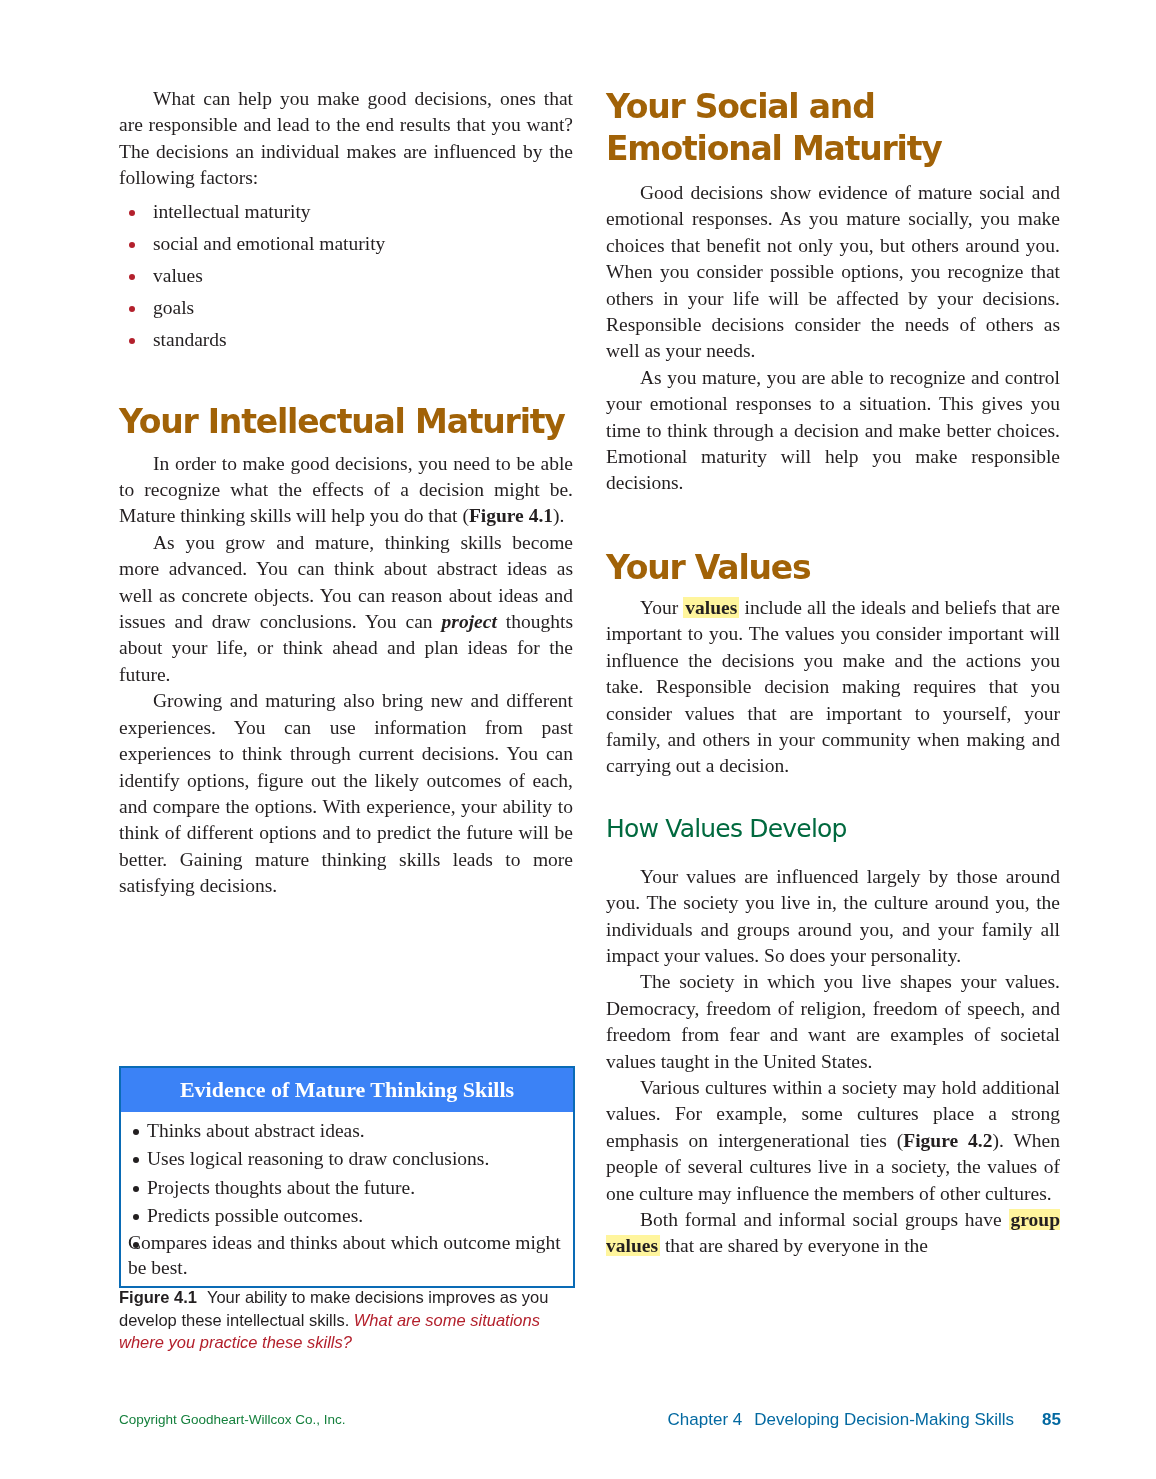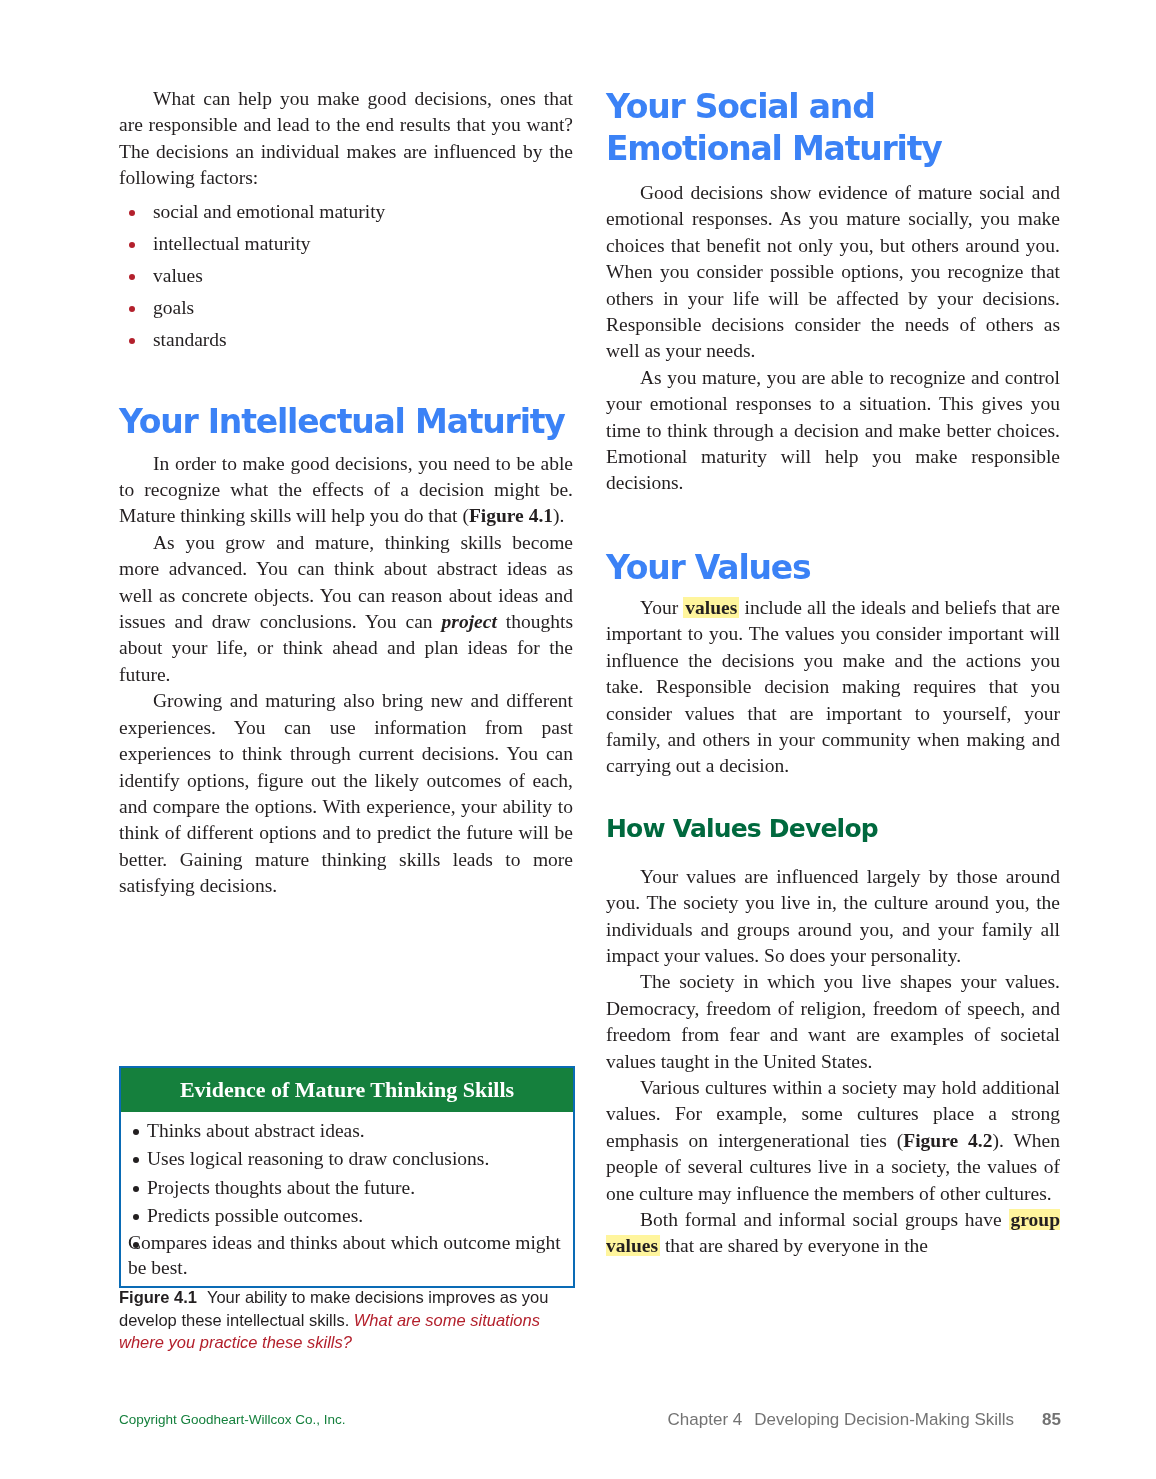--- a/index.html
+++ b/index.html
@@ -5,53 +5,53 @@
   html, body { margin: 0; padding: 0; background: #ffffff; }
   body { width: 1156px; height: 1479px; position: relative; overflow: hidden;
          font-family: "Liberation Serif", "DejaVu Serif", serif; color: #231f20; }
   .col { position: absolute; top: 86px; width: 454px; }
   .col-left { left: 119px; }
   .col-right { left: 606px; }
   p.body { margin: 0; font-size: 19.5px; line-height: 26.4px; text-align: justify; text-indent: 34px; }
   ul.factors { list-style: none; margin: 4px 0 0 0; padding: 0; }
   ul.factors li { font-size: 19.5px; line-height: 32.2px; position: relative; padding-left: 34px; }
   ul.factors li .dot { position: absolute; left: 10px; top: 14px; width: 6px; height: 6px; border-radius: 50%; background: #b3202c; }
-  h2.sec { font-family: "DejaVu Sans", "Liberation Sans", sans-serif; font-weight: bold; color: #3b82f6;
+  h2.sec { font-family: "DejaVu Sans", "Liberation Sans", sans-serif; font-weight: bold; color: #a16207;
            font-size: 33px; letter-spacing: -1.2px; line-height: 42px; margin: 0; }
-  h3.sub { font-family: "DejaVu Sans", "Liberation Sans", sans-serif; font-weight: bold; color: #00693e;
+  h3.sub { font-family: "DejaVu Sans", "Liberation Sans", sans-serif; font-weight: normal; color: #00693e;
            font-size: 25px; letter-spacing: -0.8px; line-height: 30px; margin: 0; }
   .hl { background: #fff59d; font-weight: bold; padding: 0 2px; }
   b.figref { font-weight: bold; }
   i.term { font-weight: bold; font-style: italic; }
   .figure-box { position: absolute; left: 119px; top: 1066px; width: 452px; border: 2px solid #0a6bb5; }
-  .figure-box .hdr { background: #15803d; color: #ffffff; text-align: center; font-weight: bold;
+  .figure-box .hdr { background: #3b82f6; color: #ffffff; text-align: center; font-weight: bold;
                      font-size: 22px; line-height: 44px; height: 44px; }
   .figure-box ul { list-style: none; margin: 0; padding: 5px 0 6px 0; }
   .figure-box li { font-size: 19.5px; line-height: 28.3px; padding-left: 26px; position: relative; }
   .figure-box li .dot { position: absolute; left: 12px; top: 12px; width: 6px; height: 6px; border-radius: 50%; background: #231f20; }
   .figure-box li.wrap { line-height: 25px; padding-left: 7px; }
   .caption { position: absolute; left: 119px; top: 1286px; width: 450px;
              font-family: "Liberation Sans", "DejaVu Sans", sans-serif; font-size: 16.5px; line-height: 22.5px; color: #231f20; }
   .caption .lbl { font-weight: bold; margin-right: 10px; }
   .caption .q { color: #b3202c; font-style: italic; }
   .footer-left { position: absolute; left: 119px; top: 1412px; font-family: "Liberation Sans", sans-serif;
                  font-size: 13.5px; color: #15803d; }
   .footer-right { position: absolute; right: 95px; top: 1410px; font-family: "Liberation Sans", sans-serif;
-                  font-size: 17px; color: #737373; }
+                  font-size: 17px; color: #0369a1; }
   .footer-right .ch { margin-right: 12px; }
   .footer-right .pg { font-weight: bold; margin-left: 28px; }
 </style>
 </head>
 <body>
 
 <div class="col col-left">
   <p class="body">What can help you make good decisions, ones that are responsible and lead to the end results that you want? The decisions an individual makes are influenced by the following factors:</p>
   <ul class="factors">
+    <li><span class="dot"></span><span>intellectual maturity</span></li>
     <li><span class="dot"></span><span>social and emotional maturity</span></li>
-    <li><span class="dot"></span><span>intellectual maturity</span></li>
     <li><span class="dot"></span><span>values</span></li>
     <li><span class="dot"></span><span>goals</span></li>
     <li><span class="dot"></span><span>standards</span></li>
   </ul>
 
   <h2 class="sec" style="margin-top:44px;">Your Intellectual Maturity</h2>
   <p class="body" style="margin-top:8px;"><span>In order to make good decisions, you need to be able to recognize what the effects of a decision might be. Mature thinking skills will help you do that (</span><b class="figref">Figure 4.1</b><span>).</span></p>
   <p class="body"><span>As you grow and mature, thinking skills become more advanced. You can think about abstract ideas as well as concrete objects. You can reason about ideas and issues and draw conclusions. You can </span><i class="term">project</i><span> thoughts about your life, or think ahead and plan ideas for the future.</span></p>
   <p class="body">Growing and maturing also bring new and different experiences. You can use information from past experiences to think through current decisions. You can identify options, figure out the likely outcomes of each, and compare the options. With experience, your ability to think of different options and to predict the future will be better. Gaining mature thinking skills leads to more satisfying decisions.</p>
 </div>

